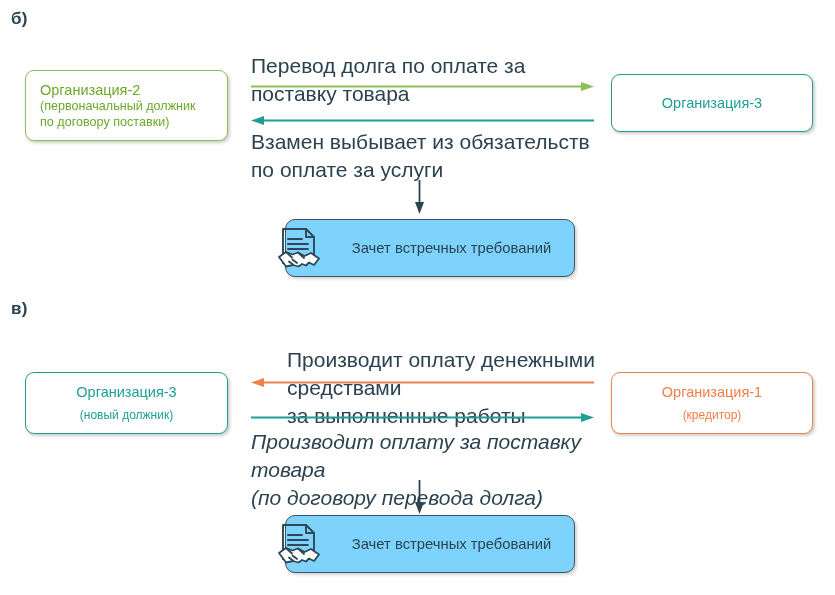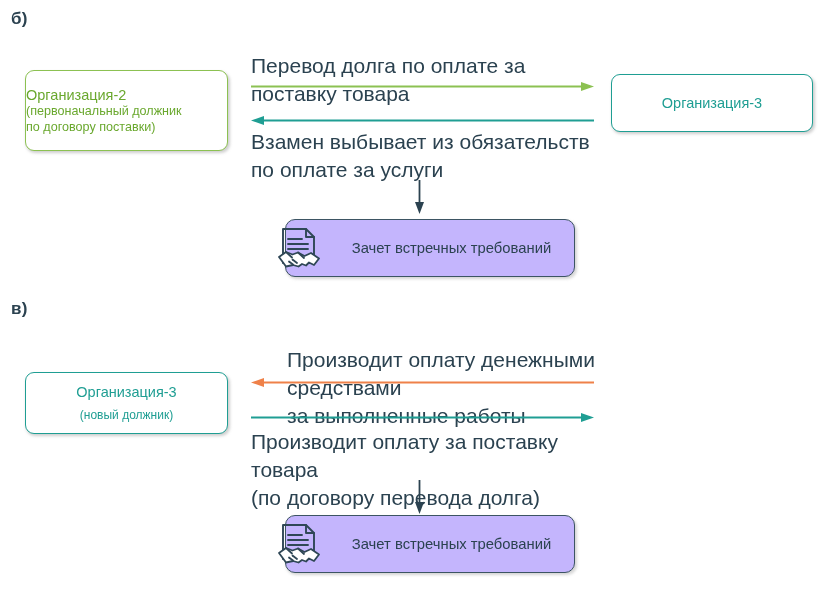--- a/index.html
+++ b/index.html
@@ -57,22 +57,23 @@
   .box-teal {
     border-color: #1f9e93;
     color: #1f9e93;
   }
   .box-orange {
     border-color: #ef8149;
     color: #ef7f45;
   }
 
   #box-org2 {
-    left: 25px; top: 70px; width: 203px; height: 81px;
+    left: 25px; top: 70px; width: 203px; height: 71px;
     align-items: flex-start;
+    padding-left: 14px;
     text-align: left;
   }
   #box-org2 .ln-main { font-size: 14.5px; }
   #box-org2 .ln-sub  { font-size: 12.6px; }
 
   #box-org3-top {
     left: 611px; top: 74px; width: 202px; height: 58px;
   }
   #box-org3-top .ln-main { font-size: 14.5px; }
 
@@ -90,21 +91,21 @@
   .flow-label {
     position: absolute;
     font-size: 21px;
     color: #2b4250;
     line-height: 1.33;
     white-space: pre-line;
   }
   #label-b-top    { left: 251px; top: 52px;  width: 360px; }
   #label-b-bottom { left: 251px; top: 128px; width: 360px; }
   #label-v-top    { left: 251px; top: 346px; width: 360px; margin-left: 36px; }
-  #label-v-bottom { left: 251px; top: 428px; width: 360px; }
+  #label-v-bottom { left: 251px; top: 428px; width: 360px; font-style: italic; }
 
   
   .h-arrow {
     position: absolute;
     height: 11px;
   }
   .h-arrow svg { display: block; overflow: visible; }
 
   #arrow-b-right { left: 251px; top: 81px;  width: 343px; }
   #arrow-b-left  { left: 251px; top: 115px; width: 343px; }
@@ -122,21 +123,21 @@
   #arrow-v-down { left: 413px; top: 480px; }
 
   
   .result-card {
     position: absolute;
     box-sizing: border-box;
     width: 290px;
     height: 58px;
     border: 1.5px solid #3c5463;
     border-radius: 10px;
-    background: #c4b5fd;
+    background: #7dd3fc;
     box-shadow: 1.5px 2px 3px rgba(150,150,150,0.40);
   }
   #card-b { left: 285px; top: 219px; }
   #card-v { left: 285px; top: 515px; }
 
   .result-card .card-text {
     position: absolute;
     left: 51px;
     top: 0;
     right: 8px;
@@ -223,20 +224,24 @@
     <div class="card-text">Зачет встречных требований</div>
   </div>
 
   <div class="section-letter" id="letter-v">в)</div>
 
   <div class="entity-box box-teal" id="box-org3-bottom">
     <span class="ln-main">Организация-3</span>
     <span class="ln-sub">(новый должник)</span>
   </div>
 
+  <div class="entity-box box-orange" id="box-org1">
+    <span class="ln-main">Организация-1</span>
+    <span class="ln-sub">(кредитор)</span>
+  </div>
 
   <div class="flow-label" id="label-v-top">Производит оплату денежными средствами
 за выполненные работы</div>
 
   <div class="h-arrow" id="arrow-v-left">
     <svg width="343" height="11" viewBox="0 0 343 11">
       <line x1="10" y1="5.5" x2="343" y2="5.5" stroke="#ef8149" stroke-width="1.8"></line>
       <polygon points="0,5.5 13,1 13,10" fill="#ef8149"></polygon>
     </svg>
   </div>

